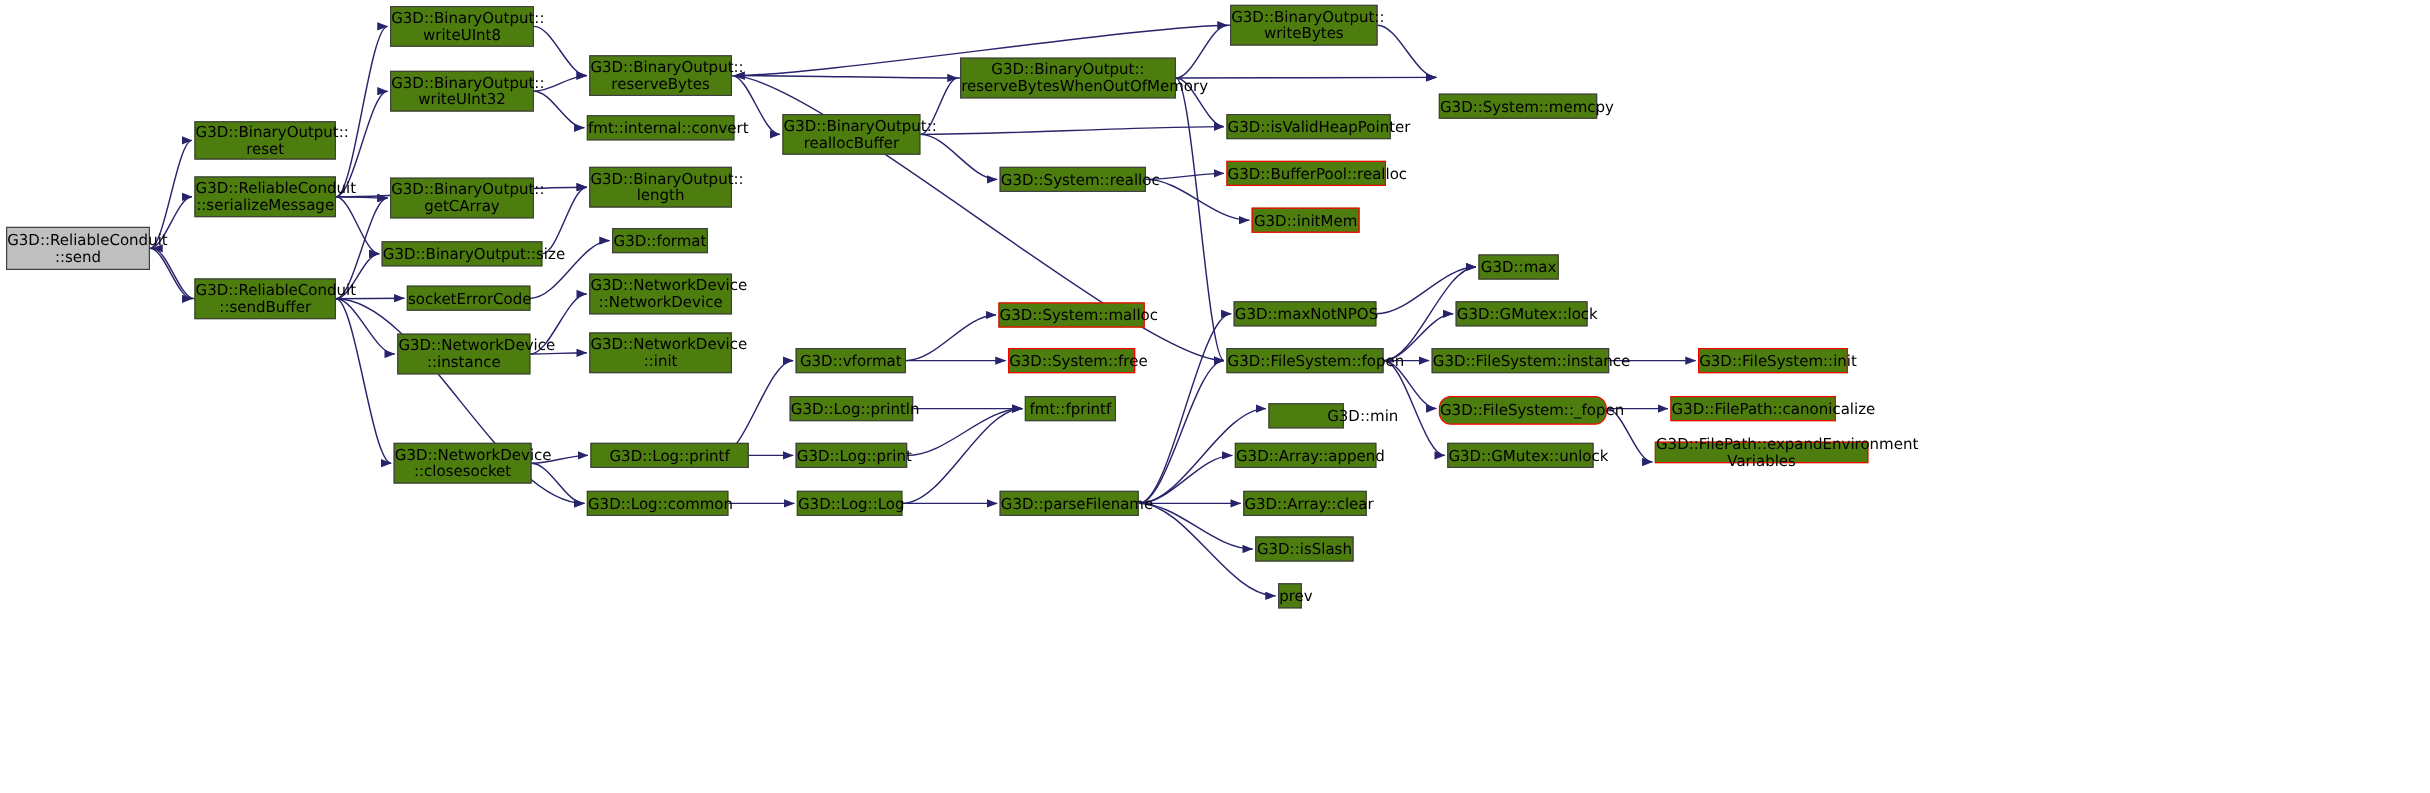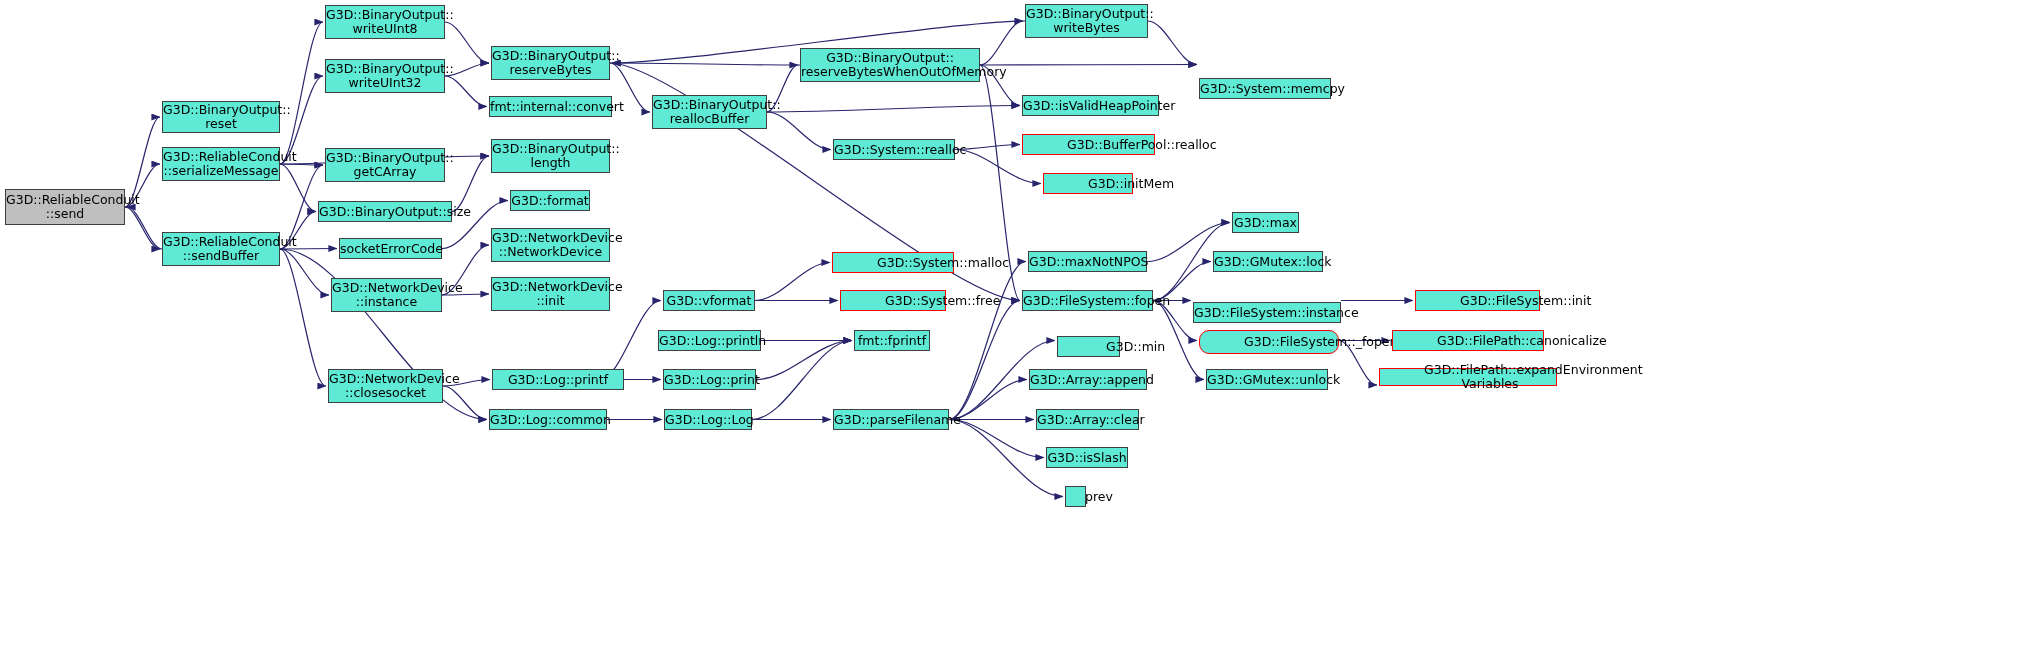--- a/index.html
+++ b/index.html
@@ -7,35 +7,35 @@
     position:relative;
     width:2025px;height:661px;
     background:#ffffff;
     font-family:"DejaVu Sans","Liberation Sans",sans-serif;
     overflow:hidden;
   }
   #edges{position:absolute;left:0;top:0;width:2025px;height:661px;}
   .node{
     position:absolute;
     box-sizing:border-box;
-    background:#5eead4;
+    background:#4d7c0f;
     border:1px solid #404040;
     color:#000000;
     display:flex;
     align-items:center;
     justify-content:center;
     text-align:center;
     line-height:1.12;
     font-size:12.5px;
     white-space:pre;
     letter-spacing:0px;
     z-index:5;
   }
   .node.root{ background:#bfbfbf; border-color:#404040; }
-  .node.red{ border-color:#ff0000;padding-left:44px; }
+  .node.red{ border-color:#ff0000; }
   .node .lbl{ display:block; width:100%; }
 </style>
 </head>
 <body>
 
 <div id="canvas">
   <svg id="edges" viewBox="0 0 2025 661" xmlns="http://www.w3.org/2000/svg">
     <defs>
       <marker id="ah" markerWidth="9" markerHeight="7" refX="8.6" refY="3.5" orient="auto" markerUnits="userSpaceOnUse">
         <path d="M0,0 L9,3.5 L0,7 z" fill="#27246b"></path>
@@ -157,25 +157,25 @@
 writeBytes</span></div>
       <div class="node" style="left: 1022px; top: 95px; width: 137px; height: 21px;"><span class="lbl">G3D::isValidHeapPointer</span></div>
       <div class="node red" style="left: 1022px; top: 134px; width: 133px; height: 21px;"><span class="lbl">G3D::BufferPool::realloc</span></div>
       <div class="node red" style="left: 1043px; top: 173px; width: 90px; height: 21px;"><span class="lbl">G3D::initMem</span></div>
       <div class="node" style="left: 1028px; top: 251px; width: 119px; height: 21px;"><span class="lbl">G3D::maxNotNPOS</span></div>
       <div class="node" style="left: 1022px; top: 290px; width: 131px; height: 21px;"><span class="lbl">G3D::FileSystem::fopen</span></div>
       <div class="node" style="left: 1057px; top: 336px; width: 63px; height: 21px; padding-left: 48px;"><span class="lbl">G3D::min</span></div>
       <div class="node" style="left: 1029px; top: 369px; width: 118px; height: 21px;"><span class="lbl">G3D::Array::append</span></div>
       <div class="node" style="left: 1036px; top: 409px; width: 103px; height: 21px;"><span class="lbl">G3D::Array::clear</span></div>
       <div class="node" style="left: 1046px; top: 447px; width: 82px; height: 21px;"><span class="lbl">G3D::isSlash</span></div>
-      <div class="node" style="left: 1065px; top: 486px; width: 20px; height: 21px; padding-left: 19px;"><span class="lbl">prev</span></div>
+      <div class="node" style="left: 1065px; top: 486px; width: 20px; height: 21px;"><span class="lbl">prev</span></div>
       <div class="node" style="left: 1199px; top: 54px; width: 132px; height: 21px; margin-top: 24px;"><span class="lbl">G3D::System::memcpy</span></div>
       <div class="node" style="left: 1232px; top: 212px; width: 67px; height: 21px;"><span class="lbl">G3D::max</span></div>
       <div class="node" style="left: 1213px; top: 251px; width: 110px; height: 21px;"><span class="lbl">G3D::GMutex::lock</span></div>
-      <div class="node" style="left: 1193px; top: 302px; width: 148px; height: 21px;"><span class="lbl">G3D::FileSystem::instance</span></div>
+      <div class="node" style="left: 1193px; top: 290px; width: 148px; height: 21px;"><span class="lbl">G3D::FileSystem::instance</span></div>
       <div class="node red" style="left: 1199px; top: 330px; width: 140px; height: 24px; border-radius: 10px;"><span class="lbl">G3D::FileSystem::_fopen</span></div>
       <div class="node" style="left: 1206px; top: 369px; width: 122px; height: 21px;"><span class="lbl">G3D::GMutex::unlock</span></div>
       <div class="node red" style="left: 1415px; top: 290px; width: 125px; height: 21px;"><span class="lbl">G3D::FileSystem::init</span></div>
-      <div class="node red" style="left: 1392px; top: 330px; width: 152px; height: 21px;"><span class="lbl">G3D::FilePath::canonicalize</span></div>
+      <div class="node red" style="left: 1392px; top: 330px; width: 138px; height: 21px;"><span class="lbl">G3D::FilePath::canonicalize</span></div>
       <div class="node red" style="left: 1379px; top: 368px; width: 178px; height: 18px;"><span class="lbl">G3D::FilePath::expandEnvironment
 Variables</span></div>
     </div>
 </div>
 
 </body></html>

